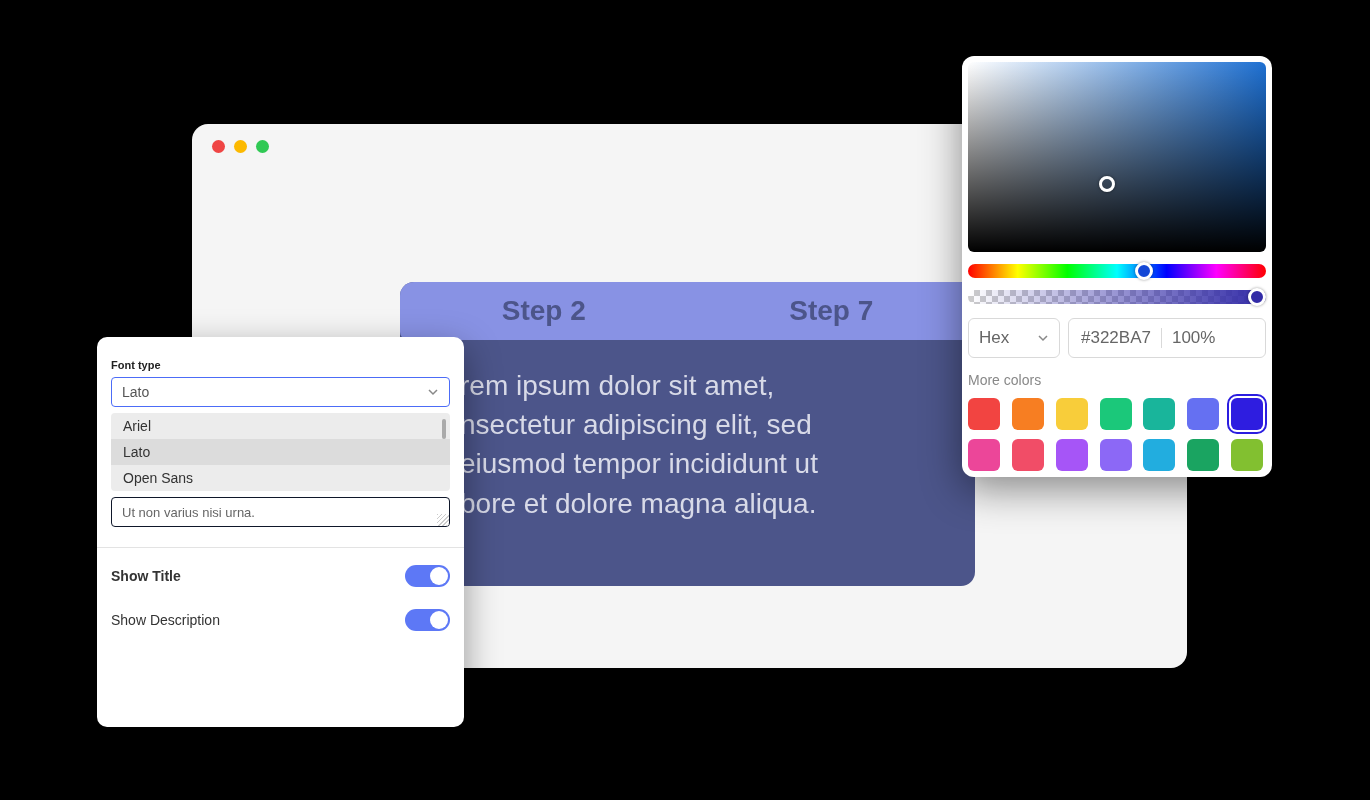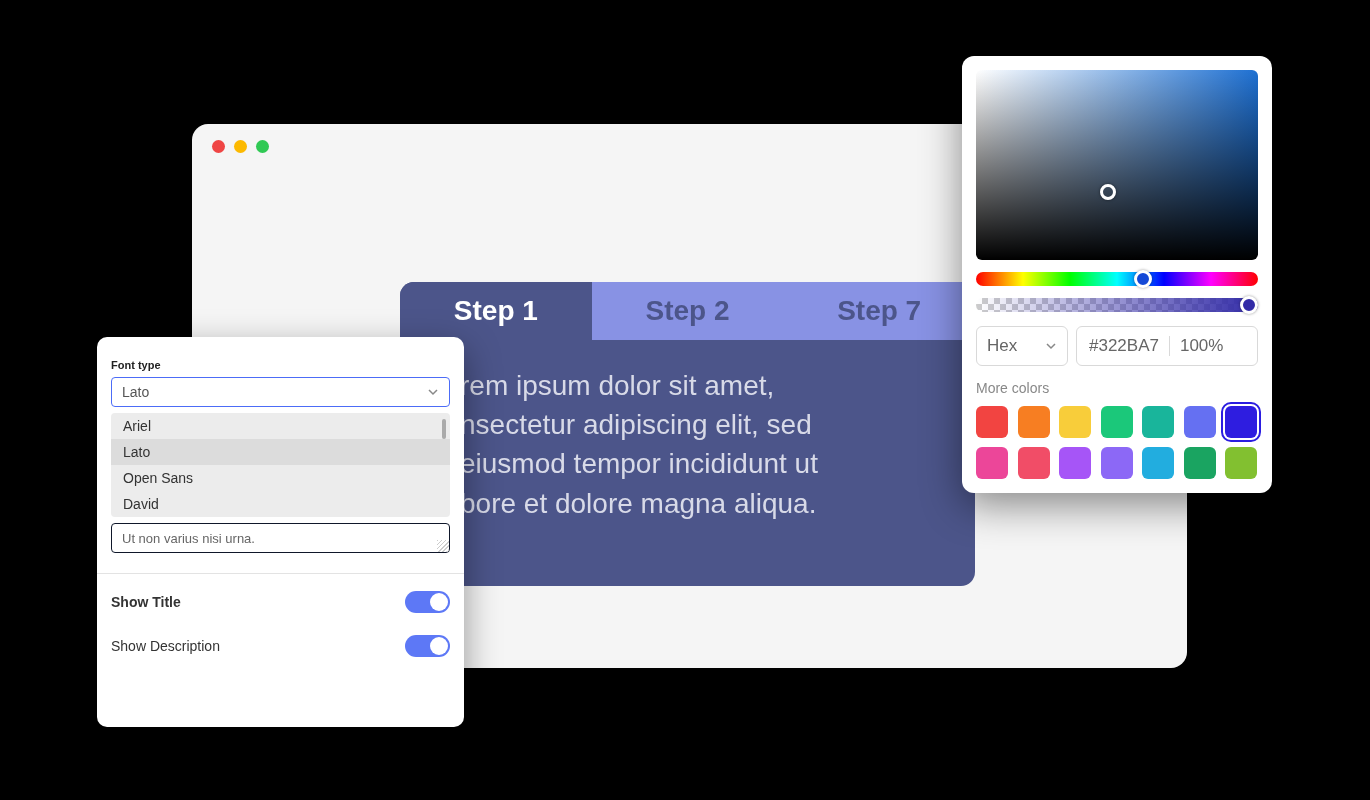--- a/index.html
+++ b/index.html
@@ -179,21 +179,21 @@
   }
 
   
   .colorpicker {
     position: absolute;
     left: 962px; top: 56px;
     width: 310px;
     background: #fff;
     border-radius: 12px;
     box-shadow: 0 12px 40px rgba(0,0,0,0.45);
-    padding: 14px;
+    padding: 6px;
   }
   .saturation {
     width: 100%; height: 190px;
     border-radius: 6px;
     background:
       linear-gradient(to top, #000, rgba(0,0,0,0)),
       linear-gradient(to right, #fff, #1e70d2);
     position: relative;
   }
   .sat-cursor {
@@ -270,21 +270,20 @@
 
 <div class="browser">
   <div class="browser-bar">
     <div class="traffic-dot dot-red"></div>
     <div class="traffic-dot dot-yellow"></div>
     <div class="traffic-dot dot-green"></div>
   </div>
 
   <div class="steps-card">
     <div class="steps-tabs">
-      <div class="step-tab step-active">Step 1</div>
       <div class="step-tab step-inactive">Step 2</div>
       <div class="step-tab step-inactive">Step 7</div>
     </div>
     <div class="steps-body" style="white-space: pre-line;">rem ipsum dolor sit amet,
 nsectetur adipiscing elit, sed
 eiusmod tempor incididunt ut
 bore et dolore magna aliqua.</div>
   </div>
 </div>
 
@@ -295,21 +294,20 @@
     <span class="chevron">
       <svg viewBox="0 0 12 12" fill="none">
           <path d="M2 4l4 4 4-4" stroke-width="1.5"></path>
         </svg>
     </span>
   </div>
   <div class="dropdown-list">
     <div class="dropdown-item">Ariel</div>
     <div class="dropdown-item selected">Lato</div>
     <div class="dropdown-item">Open Sans</div>
-    <div class="dropdown-item">David</div>
     <div class="dropdown-scrollbar"></div>
   </div>
   <div class="text-input">
     <span>Ut non varius nisi urna.</span>
   </div>
   <div class="divider"></div>
   <div class="toggle-row" style="margin-top:6px;font-weight:bold;">
     <span>Show Title</span>
     <div class="toggle">
         <div class="knob"></div>

